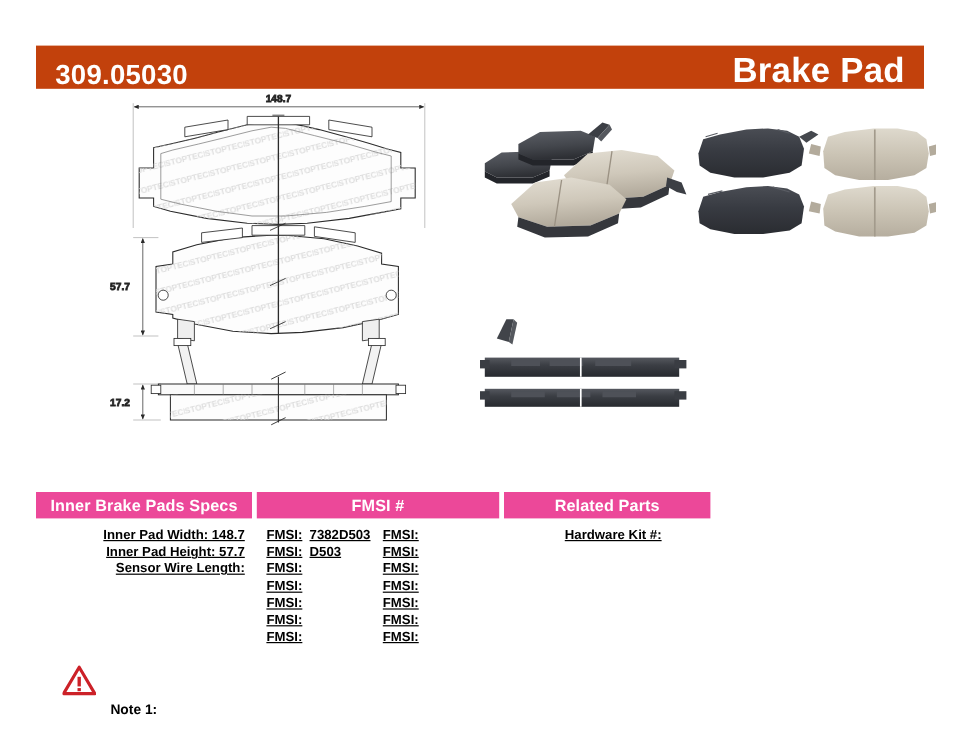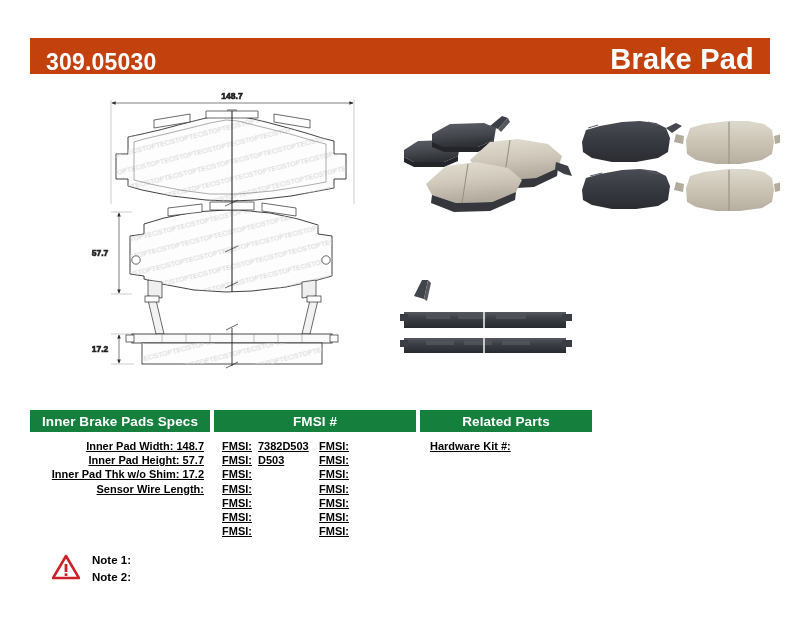--- a/index.html
+++ b/index.html
@@ -44,21 +44,21 @@
     font-size: 29px;
     font-weight: bold;
     letter-spacing: 0.2px;
     line-height: 1;
   }
 
   
   .figure-area {
     position: absolute;
     left: 0;
-    top: 80px;
+    top: 66px;
     width: 800px;
     height: 330px;
   }
   .tech-drawing {
     position: absolute;
     left: 86px;
     top: 4px;
     width: 290px;
     height: 300px;
   }
@@ -75,34 +75,34 @@
     left: 30px;
     top: 410px;
     width: 740px;
   }
   .table-headrow {
     display: flex;
     gap: 4px;
     height: 22px;
   }
   .col-head {
-    background: #15803d;
+    background: #ec4899;
     color: #ffffff;
     font-size: 13.5px;
     font-weight: bold;
     display: flex;
     align-items: center;
     justify-content: center;
     letter-spacing: 0.1px;
     box-sizing: border-box;
   }
   .w-inner { width: 180px; }
   .w-outer { width: 178px; }
   .w-fmsi  { width: 202px; }
-  .w-rel   { width: 172px; }
+  .w-rel   { width: 172px; text-align: center; }
 
   .table-body {
     display: flex;
     gap: 4px;
     margin-top: 7px;
     text-decoration: underline;
   }
   .col-body { box-sizing: border-box; }
 
   .spec-line {
@@ -143,21 +143,21 @@
   }
   .warn-icon { width: 28px; height: 26px; flex: none; margin-top: 2px; }
   .notes-text { margin-left: 12px; }
   .note-row {
     display: flex;
     font-size: 11.5px;
     font-weight: bold;
     line-height: 17px;
     white-space: nowrap;
   }
-  .note-label { width: 52px; }
+  .note-label { width: 52px; margin-top: 32px; }
   .note-value-red { color: #cc2128; padding-left: 4px; }
   .note-value { padding-left: 4px; }
 </style>
 </head>
 <body>
 
 <div class="header-bar">
   <span class="header-partno">309.05030</span>
   <span class="header-title">Brake Pad</span>
 </div>
@@ -360,21 +360,20 @@
     <div class="col-head w-inner">Inner Brake Pads Specs</div>
     <div class="col-head w-fmsi">FMSI #</div>
     <div class="col-head w-rel">Related Parts</div>
   </div>
 
   <div class="table-body">
 
     <div class="col-body w-inner">
       <div class="spec-line">Inner Pad Width: 148.7</div>
       <div class="spec-line">Inner Pad Height: 57.7</div>
-      <div class="spec-line">Inner Pad Thk w/o Shim: 17.2</div>
       <div class="spec-line">Sensor Wire Length:</div>
     </div>
 
 
     <div class="col-body w-fmsi">
       <div class="fmsi-grid">
         <div class="fmsi-col">
           <div class="fmsi-line"><span>FMSI:</span><span class="fmsi-val">7382D503</span></div>
           <div class="fmsi-line"><span>FMSI:</span><span class="fmsi-val">D503</span></div>
           <div class="fmsi-line"><span>FMSI:</span><span class="fmsi-val"></span></div>

